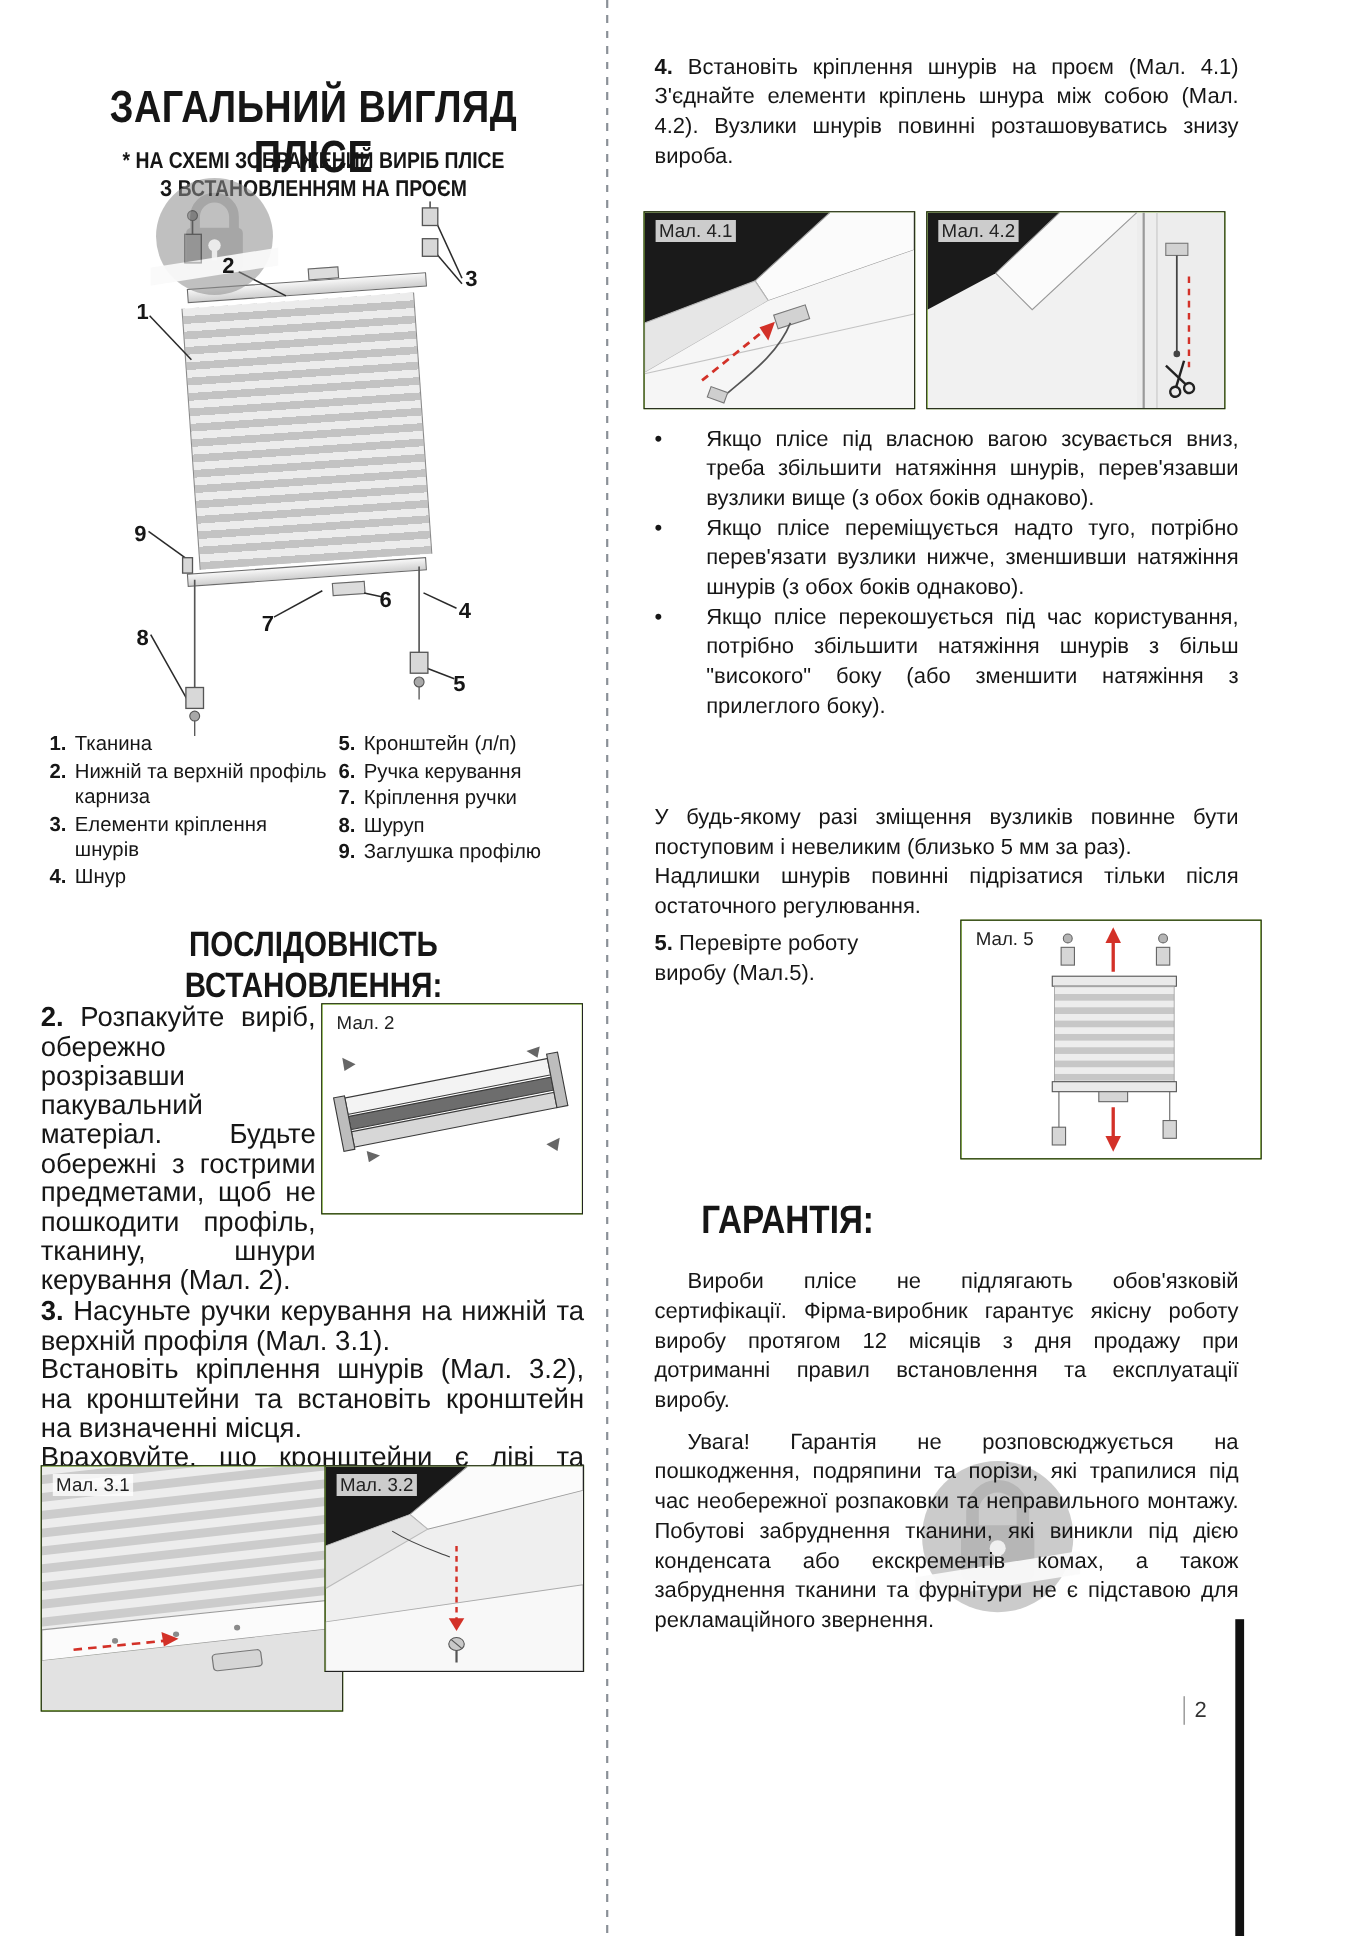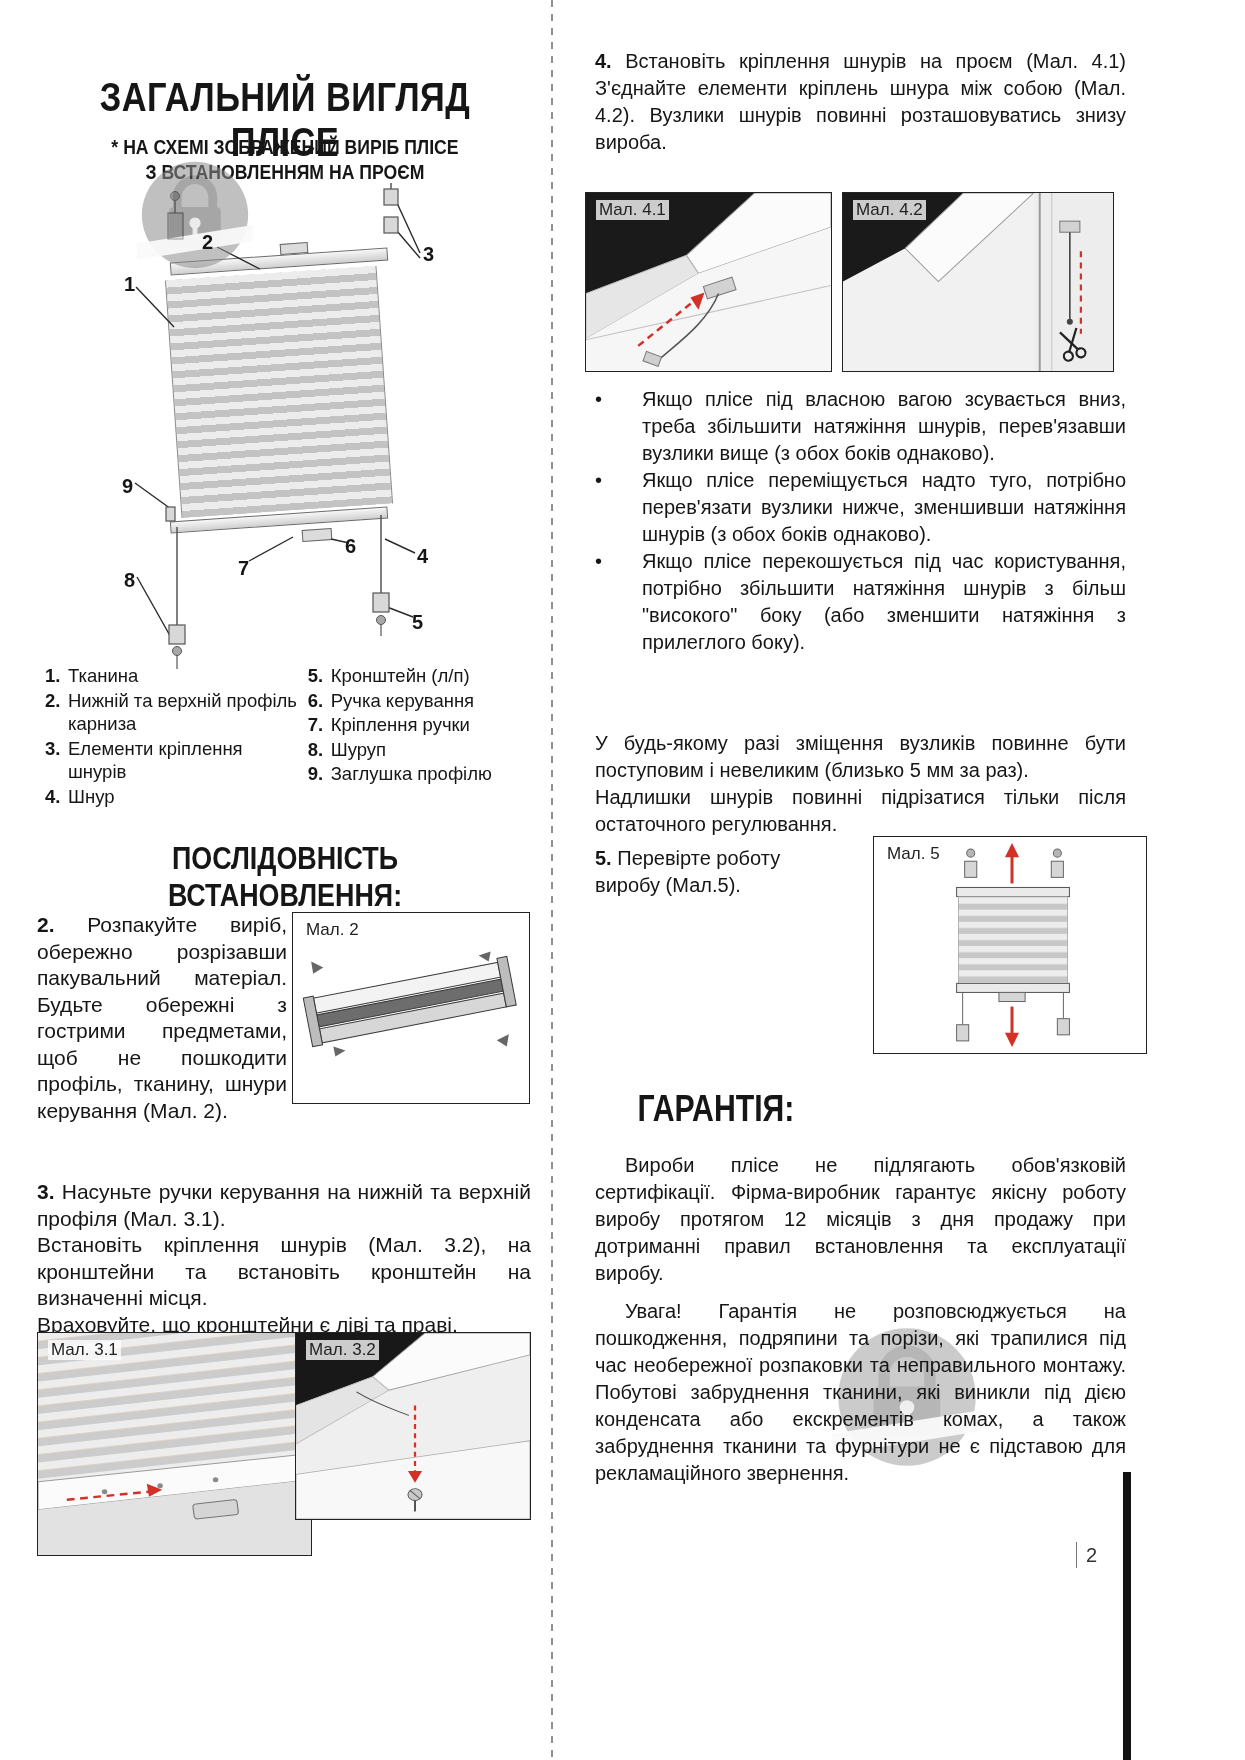--- a/index.html
+++ b/index.html
@@ -38,24 +38,24 @@
 
   
   #legend { left:45px; top:664px; width:486px; display:flex; font-size:18.5px; line-height:23.5px; }
   .leg-col1 { width:258px; }
   .leg-col2 { width:228px; margin-left:10px; }
   .leg-item { position:relative; padding-left:23px; margin-bottom:1px; }
   .leg-num { position:absolute; left:0; font-weight:bold; }
 
   
   .p  { font-size:20px; line-height:27px; }
-  .pl { font-size:21px; line-height:26.5px; }
-
-  
-  .fig { position:absolute; border:1.6px solid #222; background:#fdba74; overflow:hidden; }
+  .pl { font-size:25px; line-height:26.5px; }
+
+  
+  .fig { position:absolute; border:1.6px solid #222; background:#84cc16; overflow:hidden; }
   .fig-label { position:absolute; top:7px; left:10px; font-size:17px; color:#222; z-index:5;
                background:rgba(255,255,255,.78); padding:0 3px; }
   .fig svg { position:absolute; left:0; top:0; width:100%; height:100%; }
 
   
   .bullets { left:585px; top:386px; width:531px; }
   .bullet { display:flex; }
   .b-dot { width:47px; flex:none; font-size:20px; line-height:27px; }
   .b-txt { flex:1; text-align:justify; font-size:20px; line-height:27px; }
 

